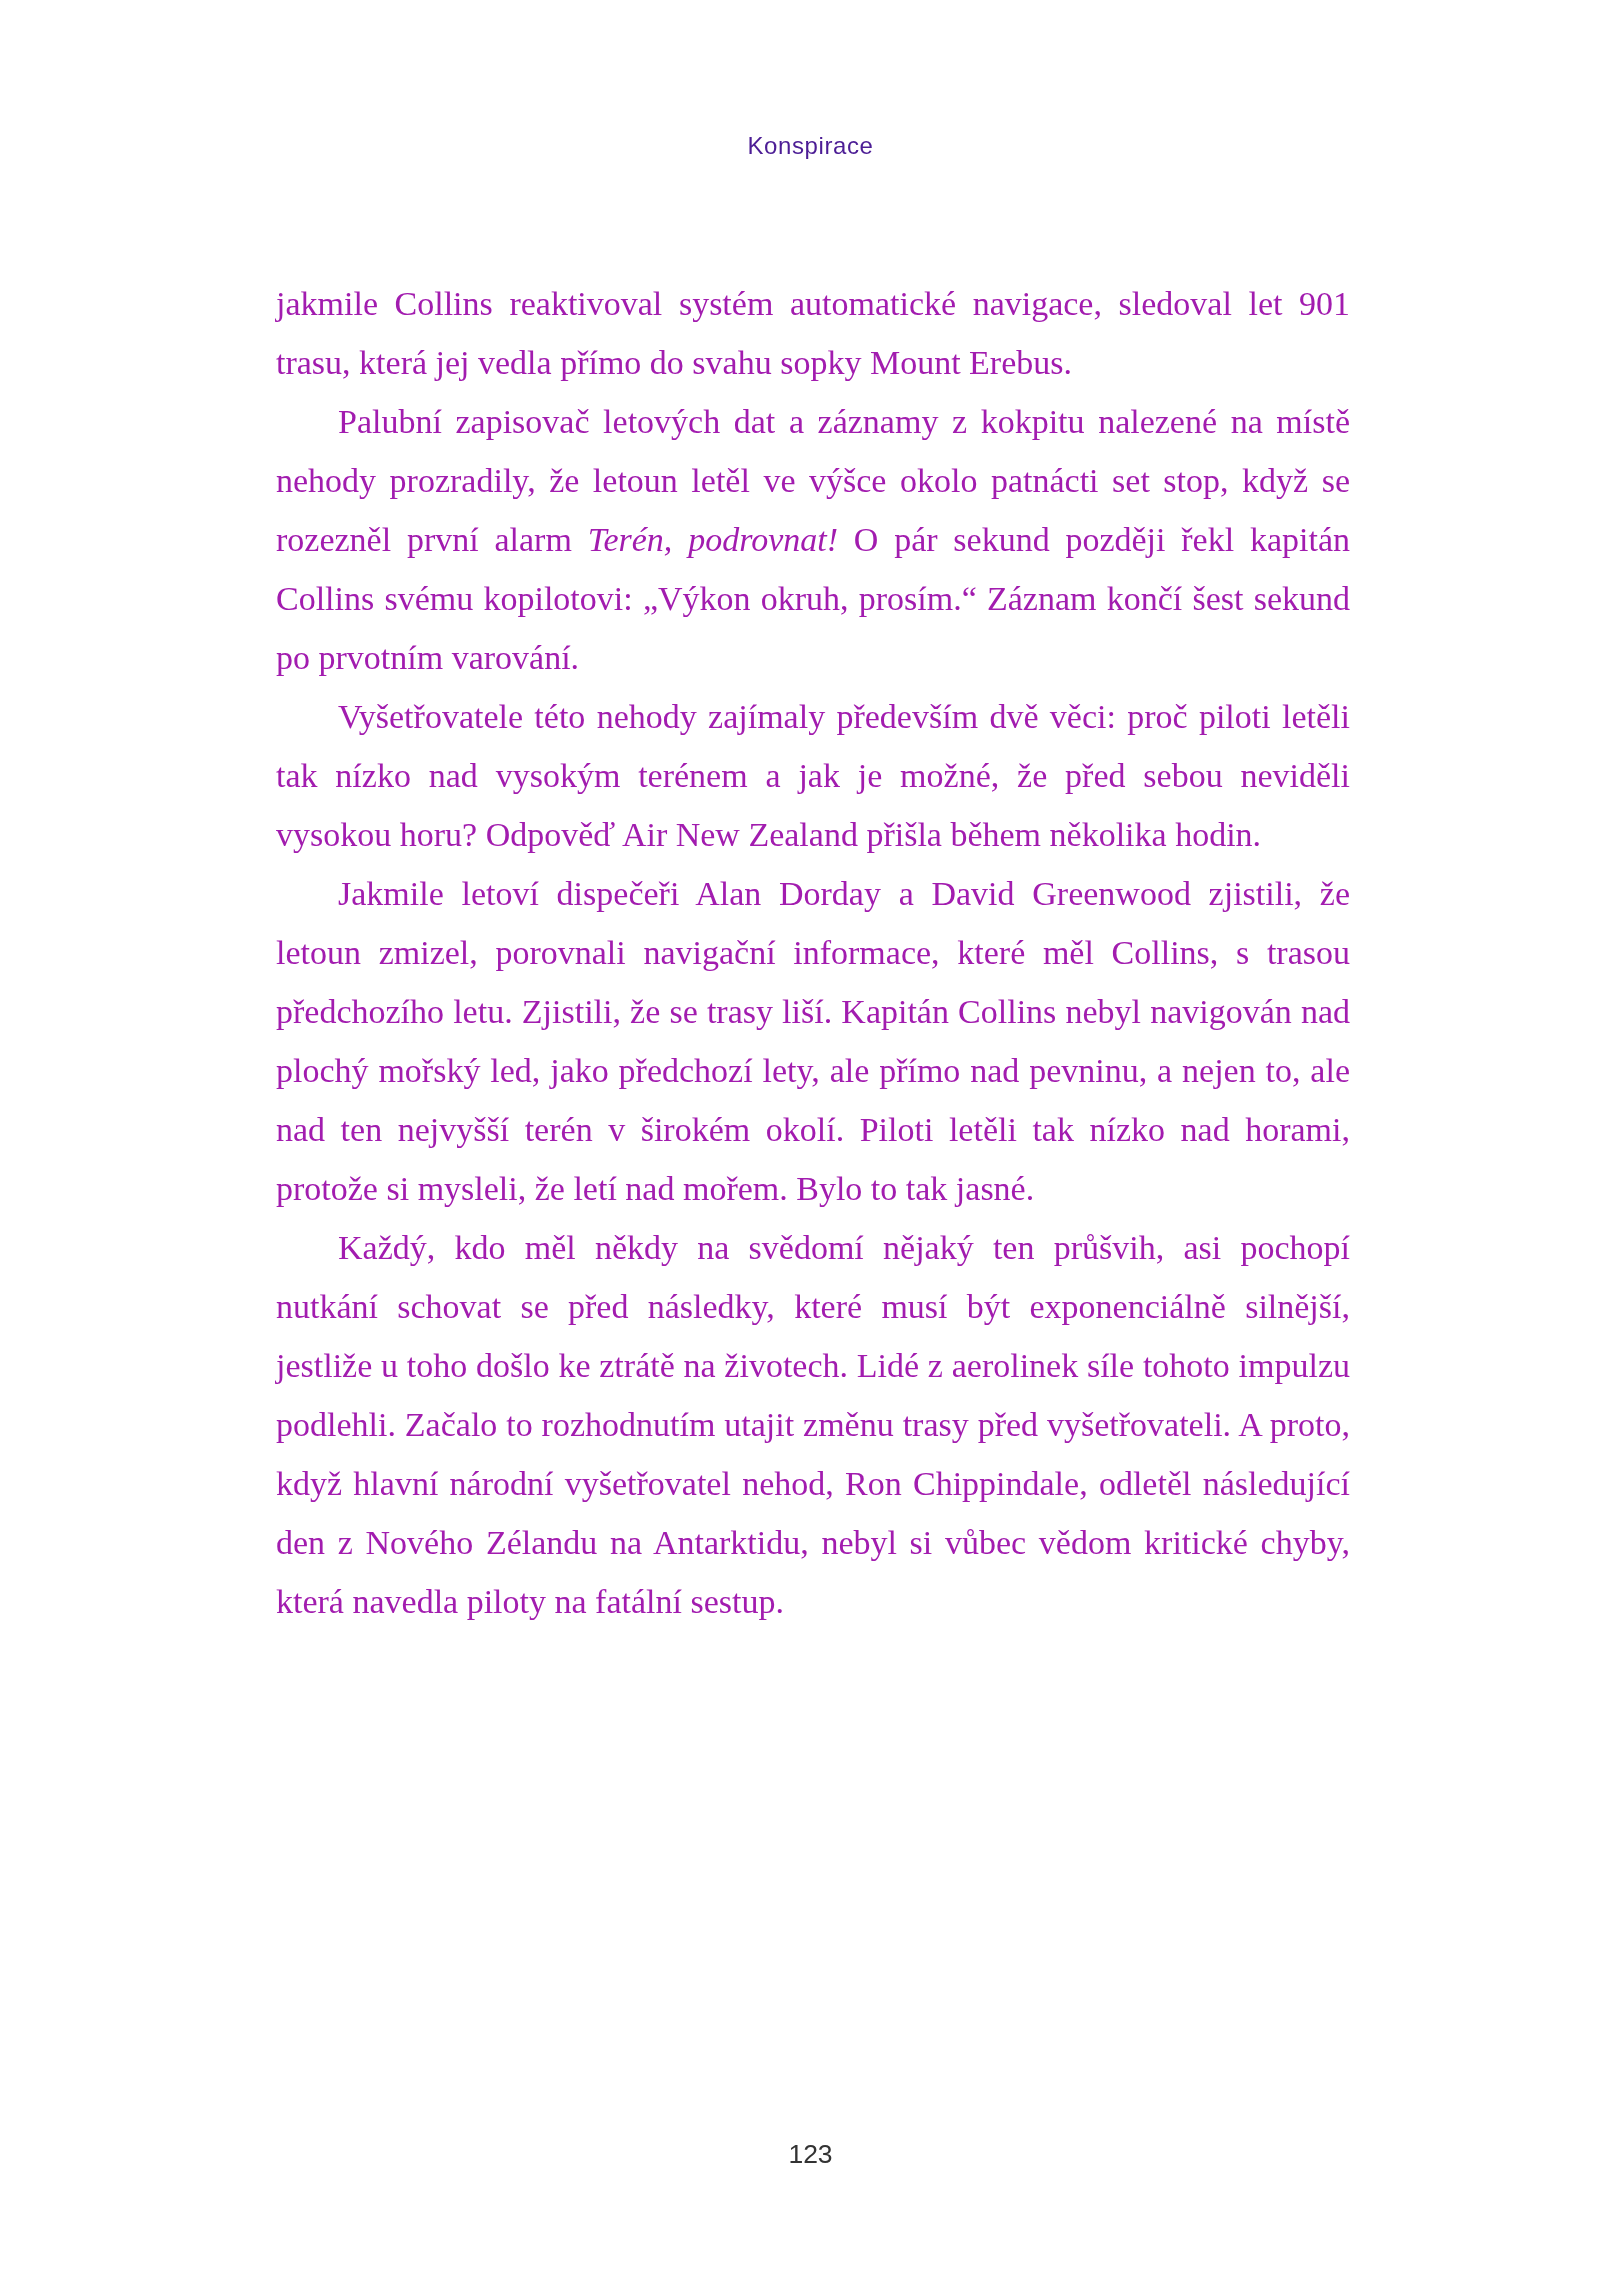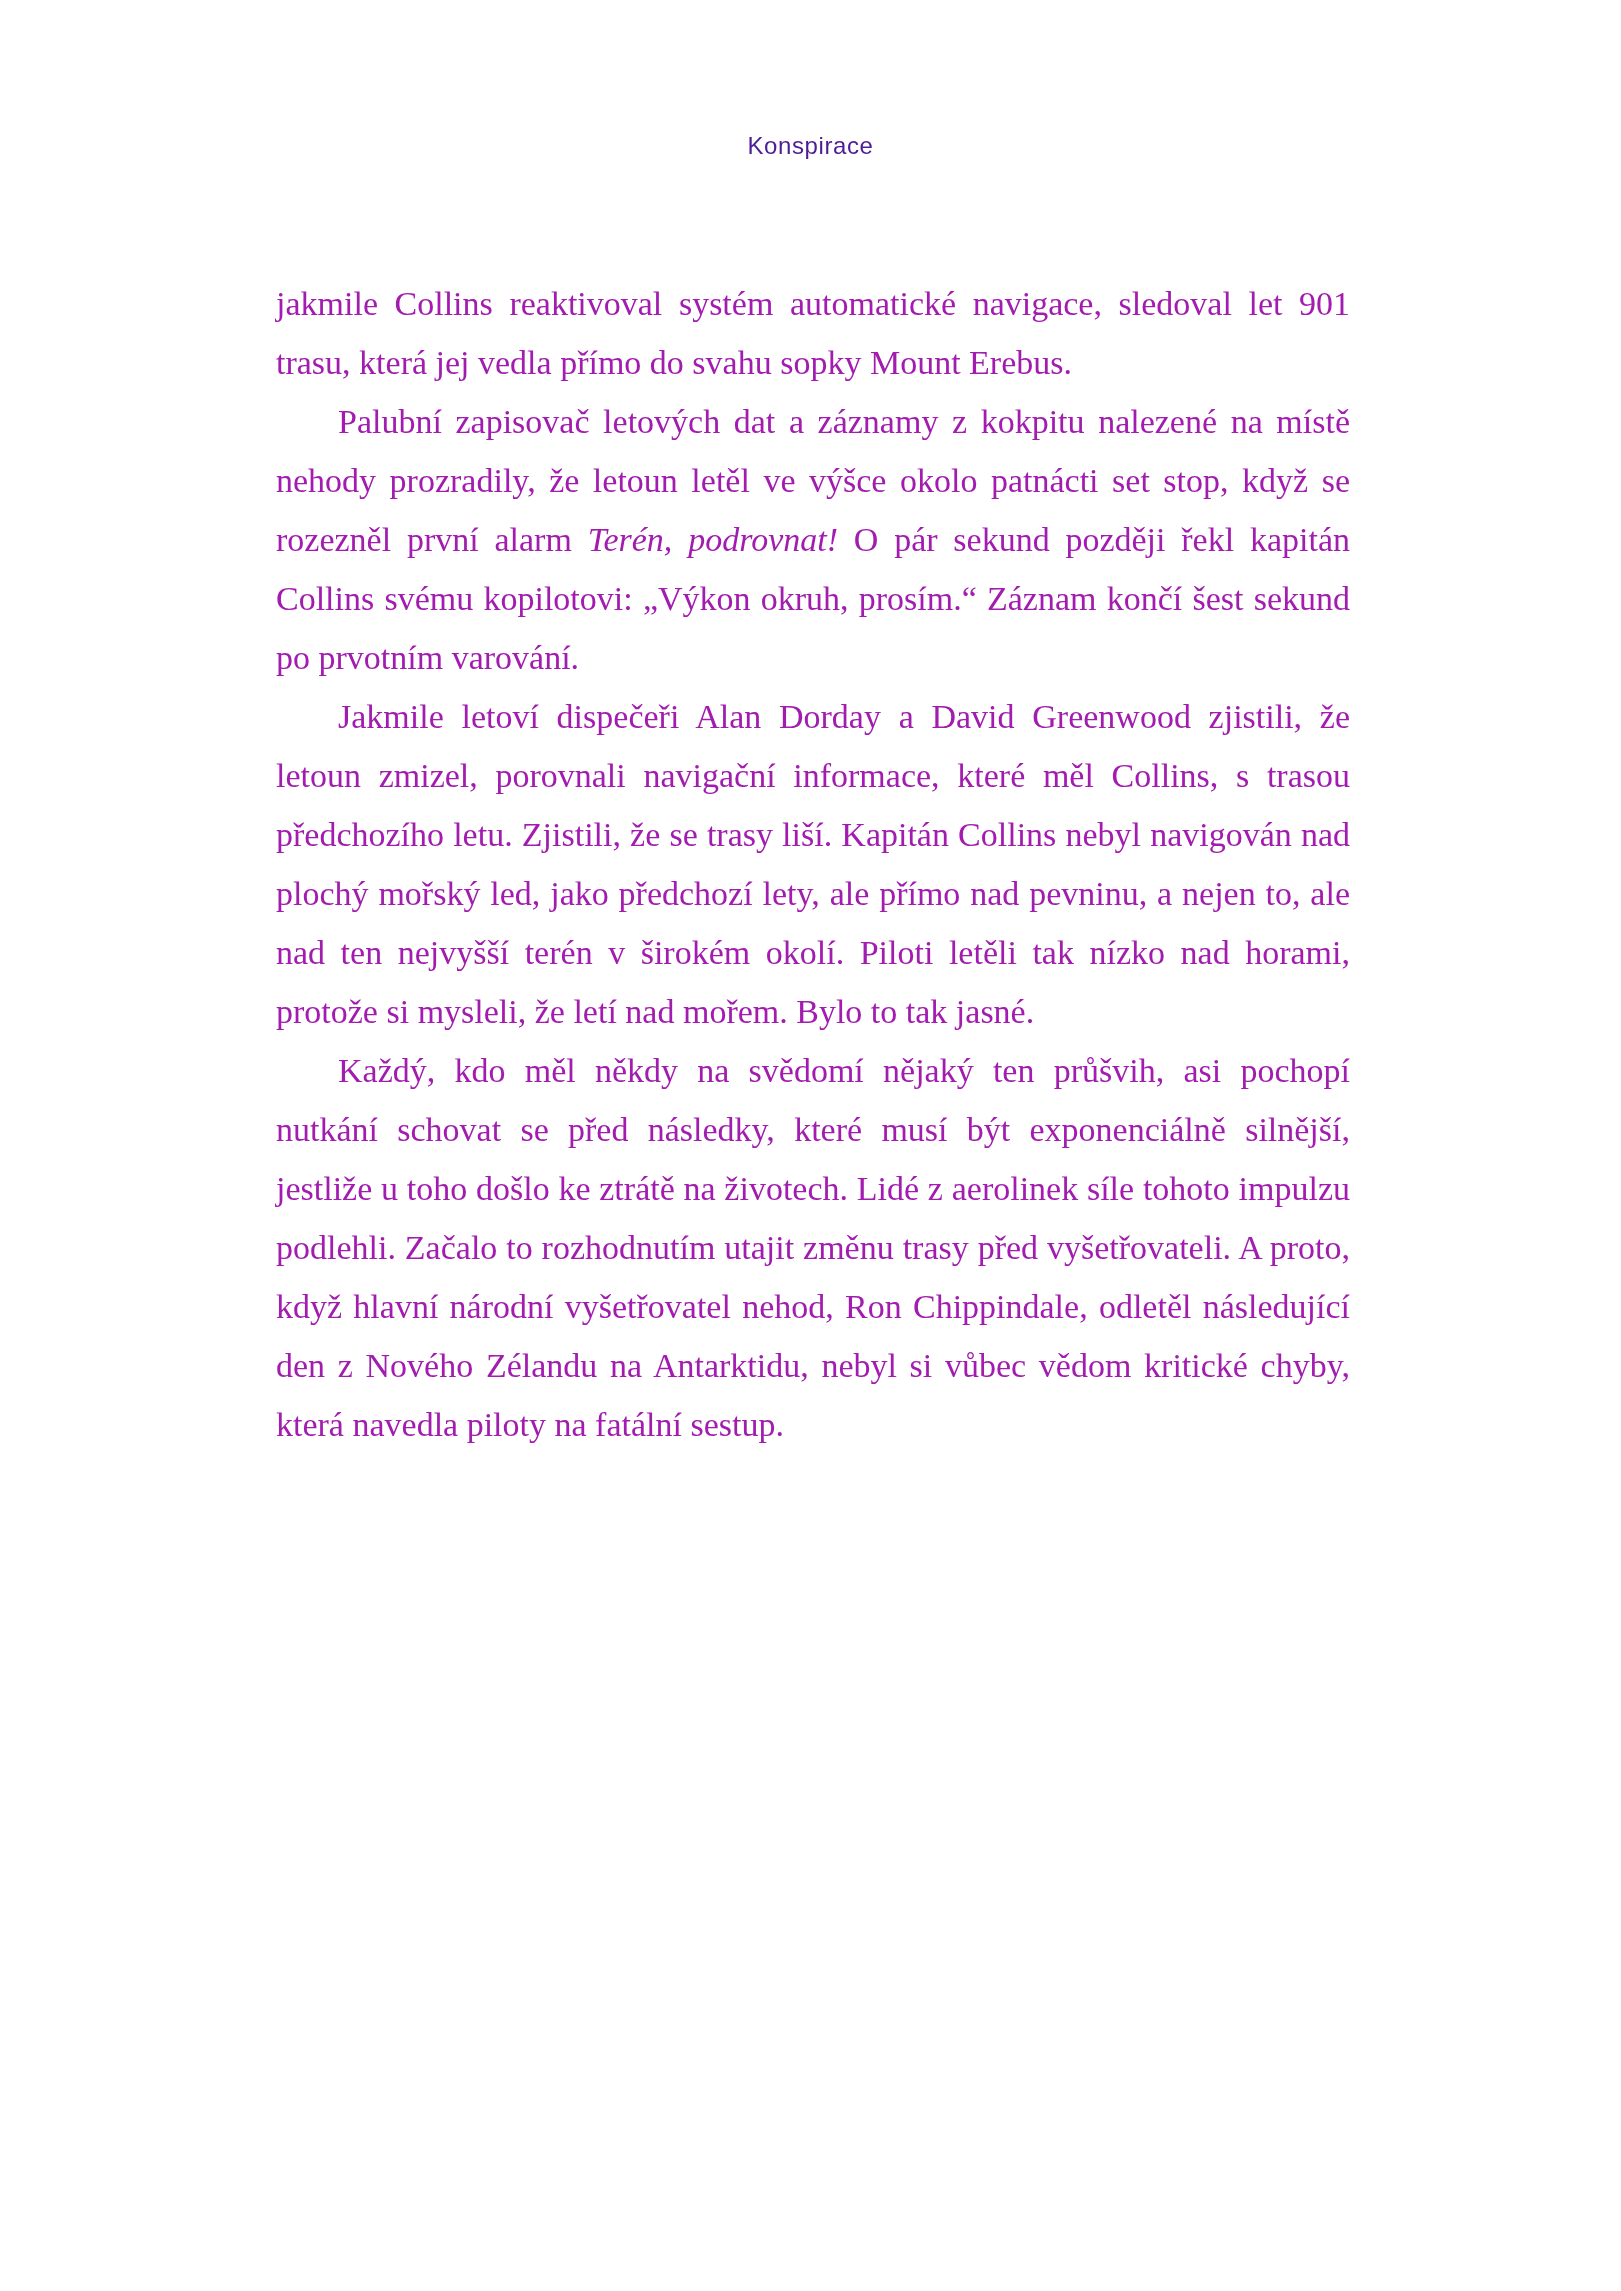--- a/index.html
+++ b/index.html
@@ -67,24 +67,26 @@
 <div class="page">
 
   <div class="running-head">Konspirace</div>
 
   <div class="body-col">
 
     <p>jakmile Collins reaktivoval systém automatické navigace, sledoval let 901 trasu, která jej vedla přímo do svahu sopky Mount Erebus.</p>
 
     <p class="indent"><span>Palubní zapisovač letových dat a záznamy z kokpitu nalezené na místě nehody prozradily, že letoun letěl ve výšce okolo patnácti set stop, když se rozezněl první alarm </span><em>Terén, podrovnat!</em><span> O pár sekund později řekl kapitán Collins svému kopilotovi: „Výkon okruh, prosím.“ Záznam končí šest sekund po prvotním varování.</span></p>
 
+    <p class="indent">Vyšetřovatele této nehody zajímaly především dvě věci: proč piloti letěli tak nízko nad vysokým terénem a jak je možné, že před sebou neviděli vysokou horu? Odpověď Air New Zealand přišla během několika hodin.</p>
 
     <p class="indent">Jakmile letoví dispečeři Alan Dorday a David Greenwood zjistili, že letoun zmizel, porovnali navigační informace, které měl Collins, s trasou předchozího letu. Zjistili, že se trasy liší. Kapitán Collins nebyl navigován nad plochý mořský led, jako předchozí lety, ale přímo nad pevninu, a nejen to, ale nad ten nejvyšší terén v širokém okolí. Piloti letěli tak nízko nad horami, protože si mysleli, že letí nad mořem. Bylo to tak jasné.</p>
 
     <p class="indent">Každý, kdo měl někdy na svědomí nějaký ten průšvih, asi pochopí nutkání schovat se před následky, které musí být exponenciálně silnější, jestliže u toho došlo ke ztrátě na životech. Lidé z aerolinek síle tohoto impulzu podlehli. Začalo to rozhodnutím utajit změnu trasy před vyšetřovateli. A proto, když hlavní národní vyšetřovatel nehod, Ron Chippindale, odletěl následující den z Nového Zélandu na Antarktidu, nebyl si vůbec vědom kritické chyby, která navedla piloty na fatální sestup.</p>
 
 
 
   </div>
 
+  <div class="folio">123</div>
 
 </div>
 
 
 </body></html>

